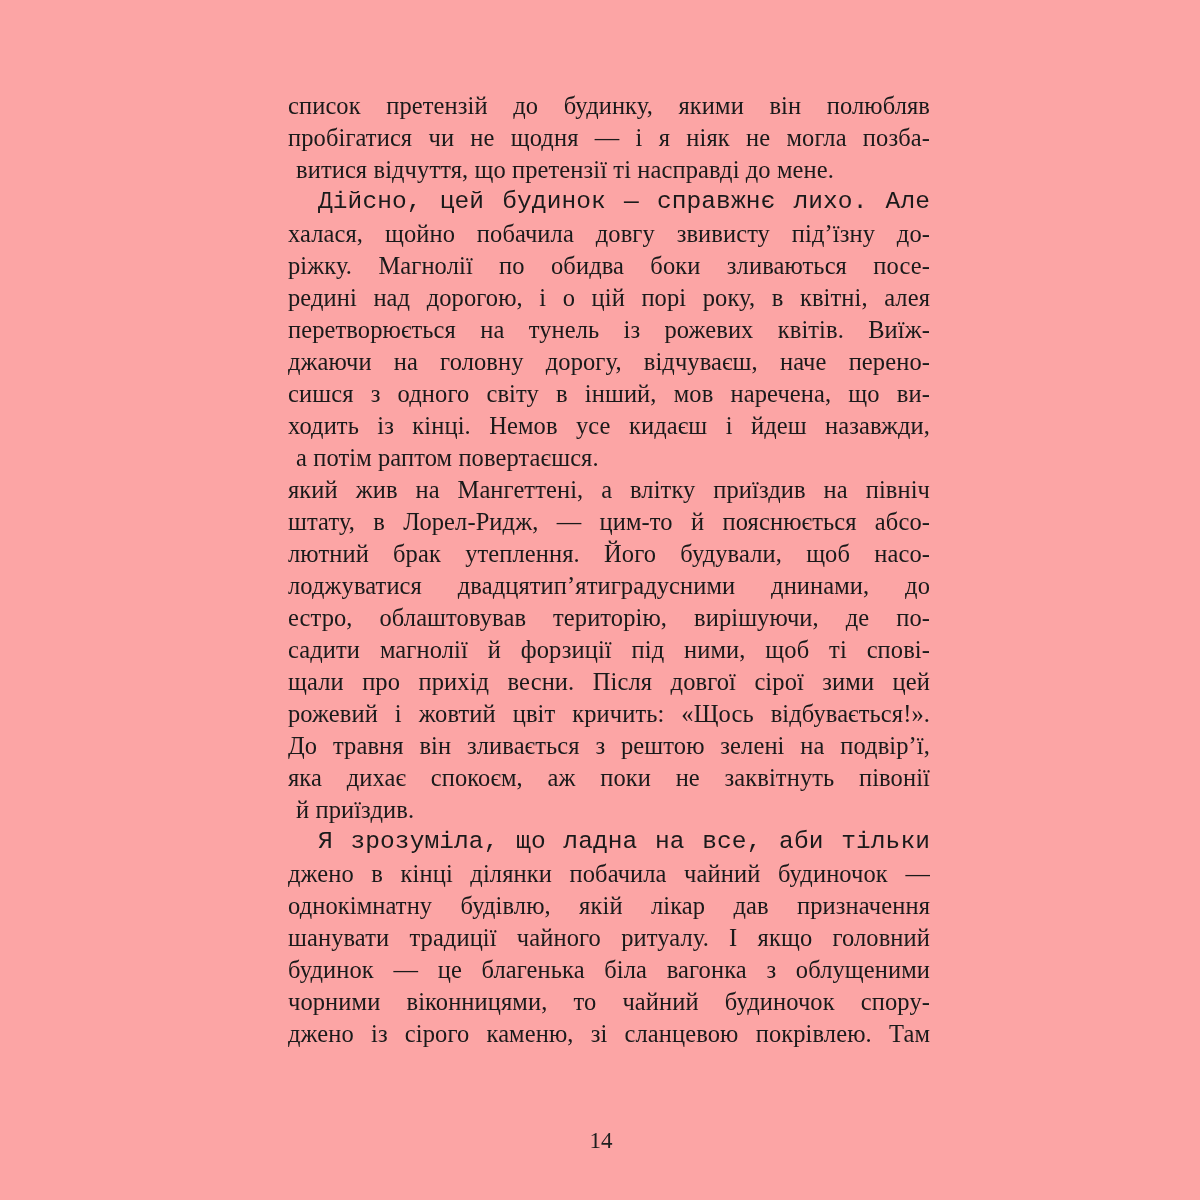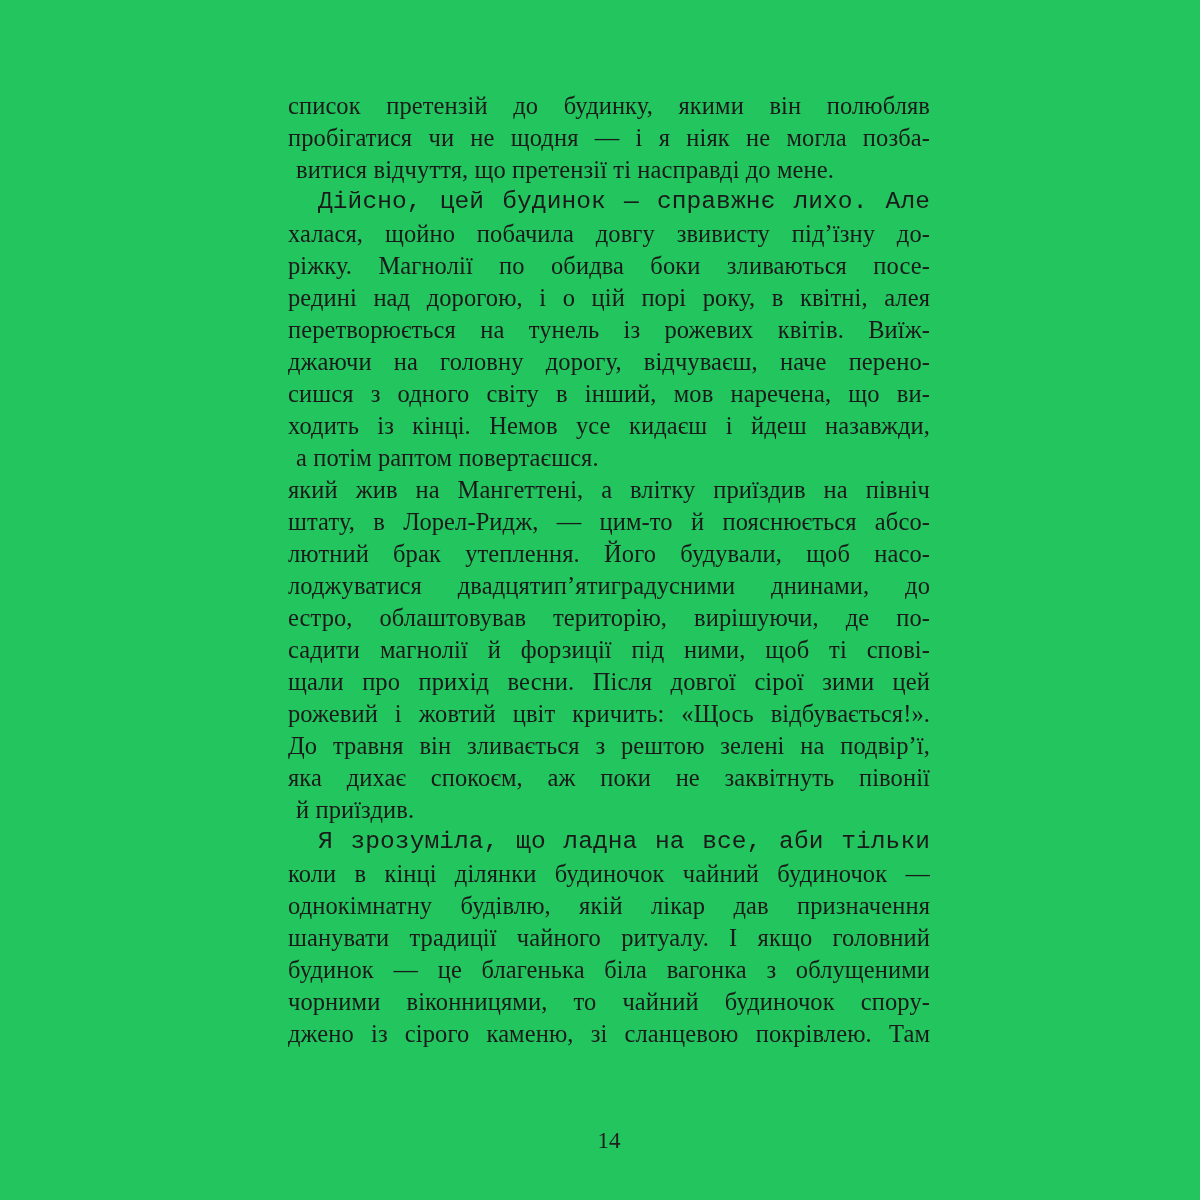--- a/index.html
+++ b/index.html
@@ -6,21 +6,21 @@
     margin: 0;
     padding: 0;
     width: 1200px;
     height: 1200px;
     background: #ffffff;
   }
   .page {
     position: relative;
     width: 1200px;
     height: 1200px;
-    background: #22c55e;
+    background: #fca5a5;
     font-family: "Liberation Serif", "DejaVu Serif", serif;
     overflow: hidden;
   }
   .text-block {
     position: absolute;
     left: 288px;
     top: 90px;
     width: 642px;
     font-size: 24.5px;
     line-height: 32px;
@@ -41,21 +41,21 @@
     text-align-last: left;
     margin-left: 8px;
   }
   .line.indent {
     text-indent: 30px;
     font-family: Liberation Mono, monospace;
   }
   .page-number {
     position: absolute;
     top: 1126px;
-    left: 288px;
+    left: 280px;
     width: 642px;
     text-align: center;
     font-size: 23px;
     line-height: 30px;
     color: #1f1f1f;
   }
 </style>
 </head>
 <body style="background: rgb(255, 255, 255);">
 
@@ -85,21 +85,21 @@
         <div class="line">естро, облаштовував територію, вирішуючи, де по-</div>
         <div class="line">садити магнолії й форзиції під ними, щоб ті спові-</div>
         <div class="line">щали про прихід весни. Після довгої сірої зими цей</div>
         <div class="line">рожевий і жовтий цвіт кричить: «Щось відбувається!».</div>
         <div class="line">До травня він зливається з рештою зелені на подвір’ї,</div>
         <div class="line">яка дихає спокоєм, аж поки не заквітнуть півонії</div>
         <div class="line no-just">й приїздив.</div>
       </div>
       <div class="para">
         <div class="line indent">Я зрозуміла, що ладна на все, аби тільки жити тут,</div>
-        <div class="line">коли в кінці ділянки будиночок чайний будиночок —</div>
+        <div class="line">джено в кінці ділянки побачила чайний будиночок —</div>
         <div class="line">однокімнатну будівлю, якій лікар дав призначення</div>
         <div class="line">шанувати традиції чайного ритуалу. І якщо головний</div>
         <div class="line">будинок — це благенька біла вагонка з облущеними</div>
         <div class="line">чорними віконницями, то чайний будиночок спору-</div>
         <div class="line">джено із сірого каменю, зі сланцевою покрівлею. Там</div>
       </div>
     </div>
   <div class="page-number">14</div>
 </div>
 

